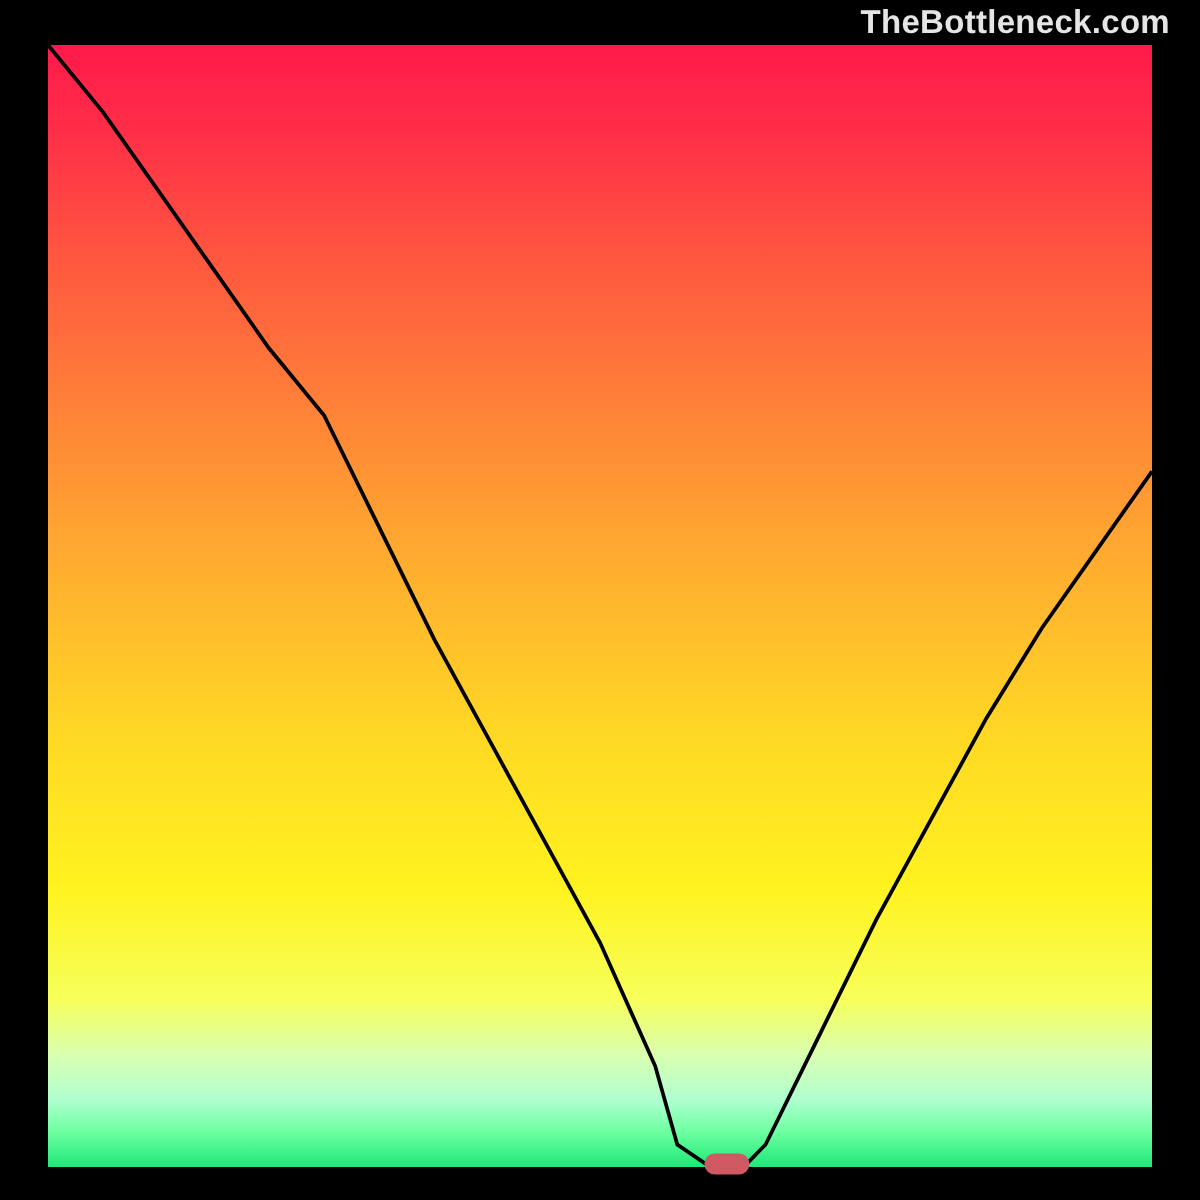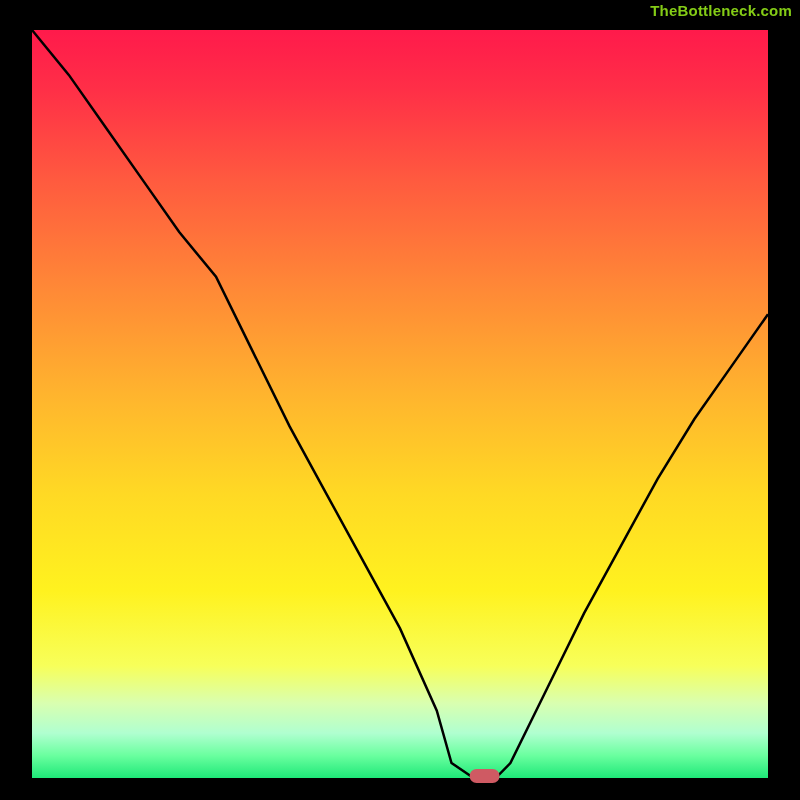--- a/index.html
+++ b/index.html
@@ -13,23 +13,23 @@
   }
   .frame {
     position: relative;
     width: 800px;
     height: 800px;
     background: #000;
   }
   .attribution {
     position: absolute;
     top: 2px;
-    right: 8px;
-    color: #84cc16;
-    font-size: 15px;
+    right: 20px;
+    color: #e5e5e5;
+    font-size: 22px;
     font-weight: 600;
     letter-spacing: 0.2px;
   }
   svg {
     position: absolute;
     left: 0;
     top: 0;
   }
 </style>
 </head>

